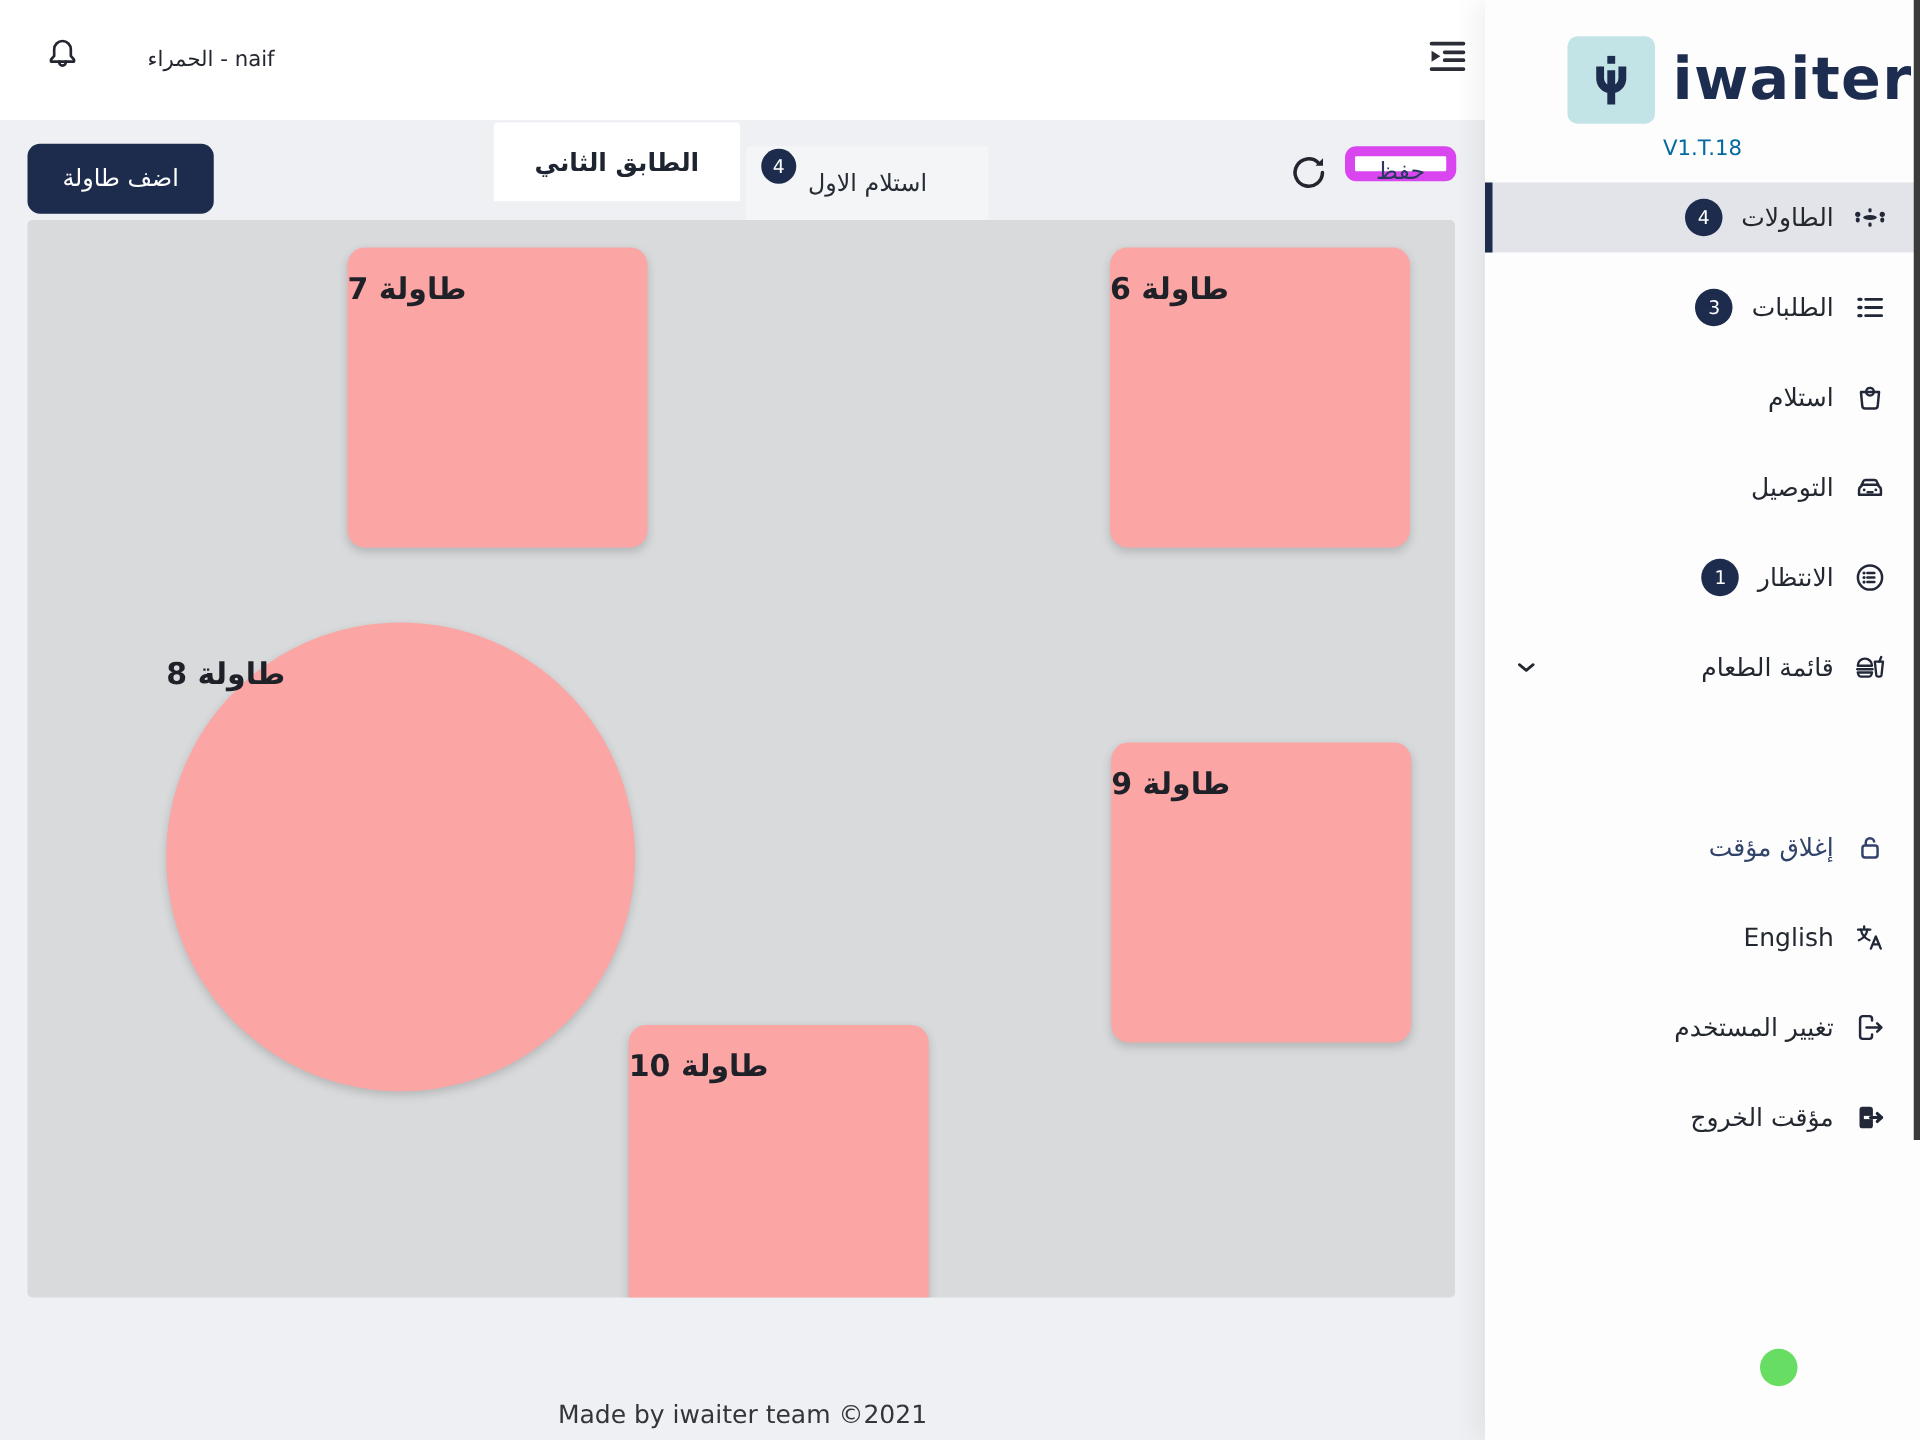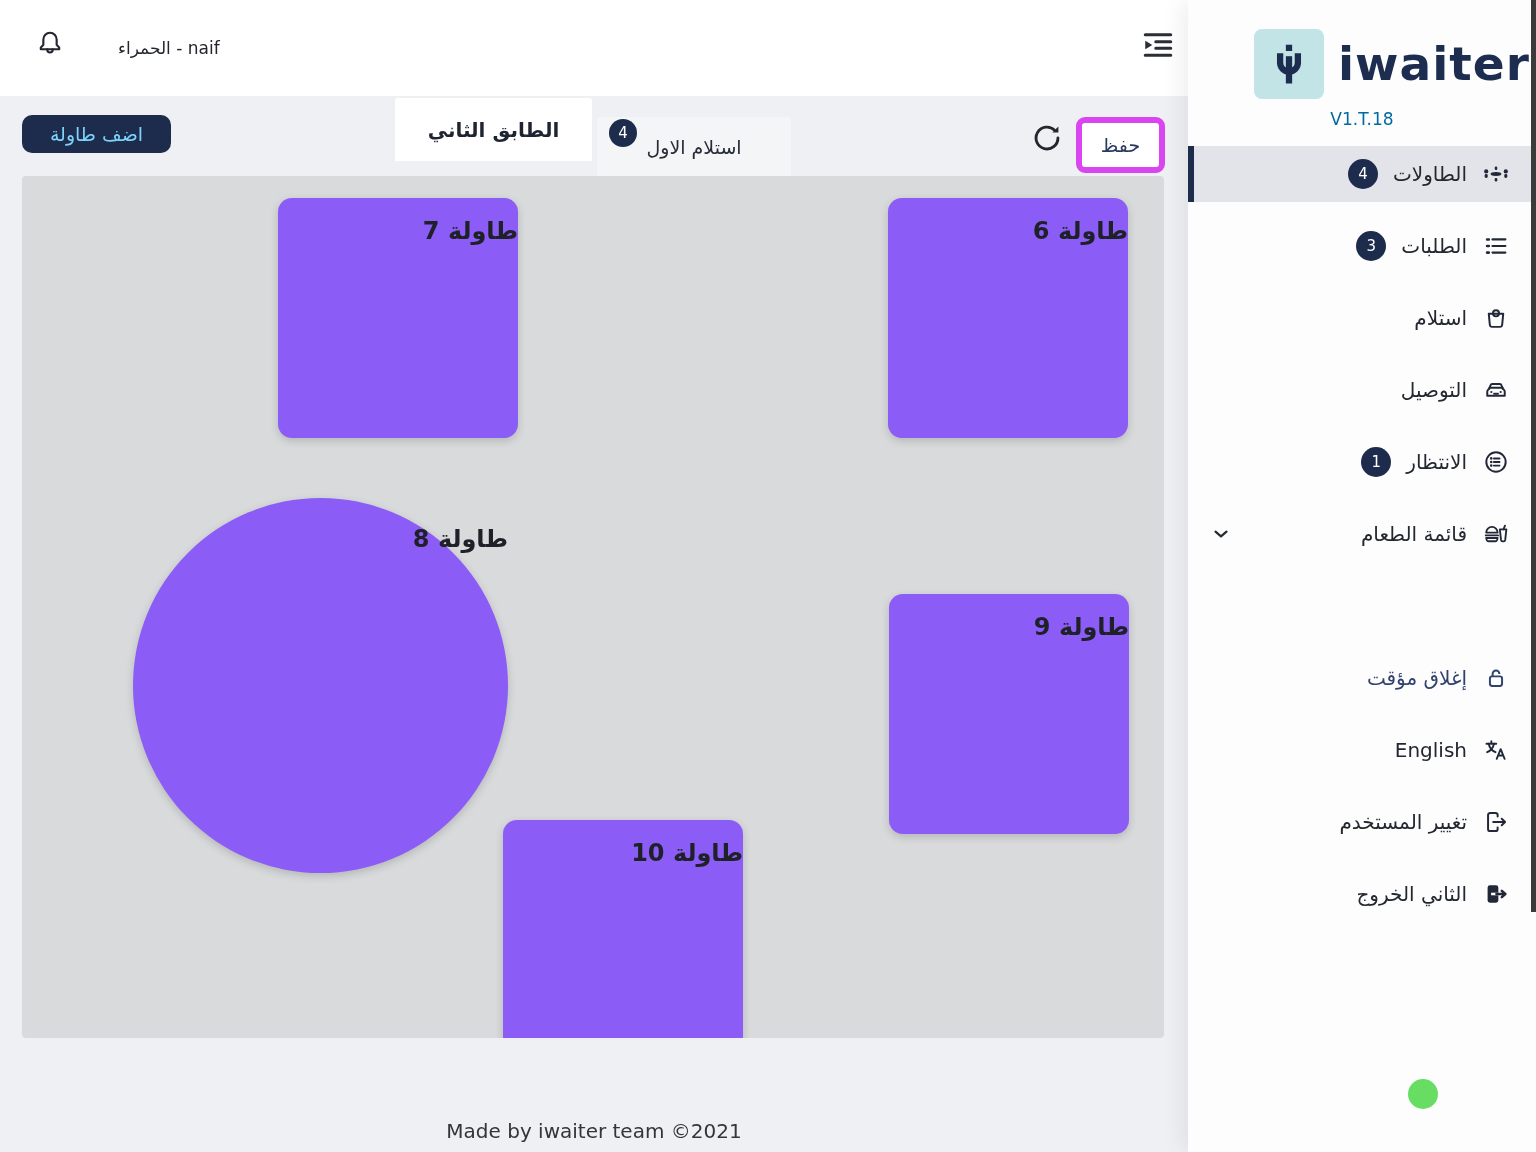--- a/index.html
+++ b/index.html
@@ -8,40 +8,40 @@
   .screen{position:absolute;inset:0}
 
   
   .topbar{position:absolute;left:0;top:0;width:1188px;height:96px;background:#ffffff}
   .bell-btn{position:absolute;left:33px;top:27px;width:34px;height:34px;background:none;border:none;cursor:pointer;color:#23262e;padding:0}
   .page-title{position:absolute;left:118px;top:0;height:96px;display:flex;align-items:center;
               font-size:17px;color:#23262e;direction:ltr}
   .collapse-btn{position:absolute;left:1140px;top:27px;width:36px;height:36px;background:none;border:none;cursor:pointer;color:#2b2e36;padding:0}
 
   
-  .add-table-btn{position:absolute;left:22px;top:115px;width:149px;height:38px;
-                 background:#1d2b4d;color:#7dd3fc;border:none;border-radius:10px;font-size:19px;
+  .add-table-btn{position:absolute;left:22px;top:115px;width:149px;height:56px;
+                 background:#1d2b4d;color:#ffffff;border:none;border-radius:10px;font-size:19px;
                  font-family:inherit;cursor:pointer;direction:rtl}
   .tab{position:absolute;border:none;font-family:inherit;cursor:pointer;direction:rtl;
        display:flex;align-items:center;justify-content:center}
   .tab-active{left:395px;top:98px;width:197px;height:63px;background:#ffffff;
               font-size:20px;font-weight:bold;color:#1e2531;border-radius:3px 3px 0 0}
   .tab-inactive{left:597px;top:117px;width:194px;height:59px;background:#f4f5f7;
                 font-size:19px;color:#262c36;border-radius:3px 3px 0 0}
   .tab-badge{position:absolute;left:12px;top:2px;width:28px;height:28px;border-radius:50%;
              background:#1d2b4d;color:#fff;font-size:15px;display:flex;align-items:center;justify-content:center}
   .refresh-btn{position:absolute;left:1029px;top:120px;width:36px;height:36px;background:none;border:none;cursor:pointer;color:#23262e;padding:0}
-  .save-btn{position:absolute;left:1076px;top:117px;width:89px;height:56px;background:#fff;
-            border:6px solid #d946ef;border-radius:9px;color:#2a3a5f;font-size:19px;font-family:inherit;cursor:pointer}
+  .save-btn{position:absolute;left:1076px;top:117px;width:89px;height:28px;background:#fff;
+            border:8px solid #d946ef;border-radius:9px;color:#2a3a5f;font-size:19px;font-family:inherit;cursor:pointer}
 
   
   .canvas{position:absolute;left:22px;top:176px;width:1142px;height:862px;background:#d9dadb;
           border-radius:4px;overflow:hidden}
-  .tbl{position:absolute;background:#8b5cf6;box-shadow:0 3px 8px rgba(0,0,0,.17);
-       color:#1e2127;font-size:24px;font-weight:600;text-align:right;direction:rtl;cursor:move}
+  .tbl{position:absolute;background:#fca5a5;box-shadow:0 3px 8px rgba(0,0,0,.17);
+       color:#1e2127;font-size:24px;font-weight:600;text-align:left;direction:rtl;cursor:move}
   .tbl .tbl-label{display:block;padding-top:19px}
   .sq{width:240px;height:240px;border-radius:14px}
   .t7{left:256px;top:22px}
   .t6{left:866px;top:22px}
   .t8{left:111px;top:322px;width:375px;height:375px;border-radius:50%}
   .t8 .tbl-label{padding-top:27px}
   .t9{left:867px;top:418px}
   .t10{left:481px;top:644px}
 
   .footer{position:absolute;left:0;top:1119px;width:1188px;text-align:center;font-size:20px;color:#33353b}
@@ -256,21 +256,21 @@
 
     <div class="nav-item i10">
       <span class="nav-icon">
         <svg width="28" height="28" viewBox="0 0 24 24">
           <rect x="4.8" y="4.6" width="9.2" height="14.8" rx="2" fill="#222838"></rect>
           <rect x="7.8" y="10.9" width="6.4" height="2.2" fill="#ffffff"></rect>
           <path d="M12.4 12h7.4" stroke="#222838" stroke-width="2.2" stroke-linecap="round"></path>
           <path d="M17 9.3l2.9 2.7-2.9 2.7" fill="none" stroke="#222838" stroke-width="2.2" stroke-linecap="round" stroke-linejoin="round"></path>
         </svg>
       </span>
-      <span>الثاني الخروج</span>
+      <span>مؤقت الخروج</span>
     </div>
 
   </div>
 
   <div class="online-dot"></div>
   <div class="scroll-strip"></div>
 
 </div>
 
 </body></html>

